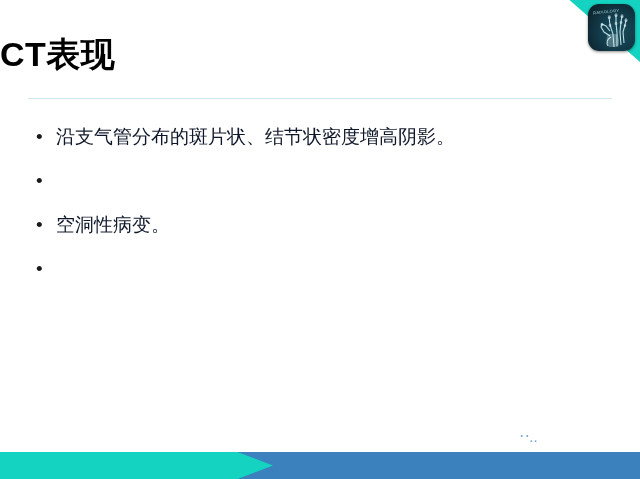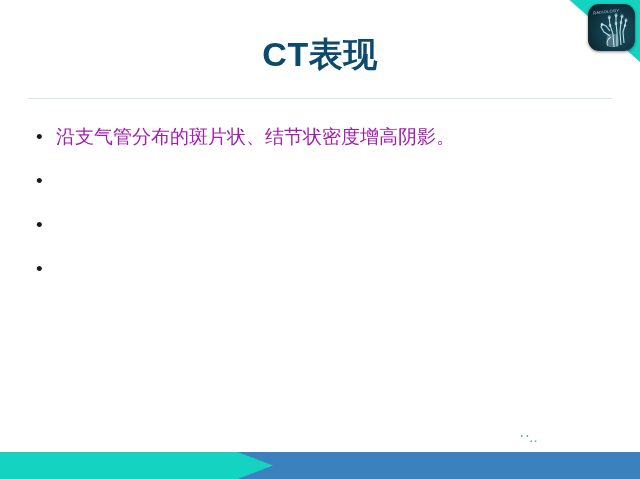--- a/index.html
+++ b/index.html
@@ -58,24 +58,24 @@
     width: 36px;
     height: 38px;
   }
 
   
   .title {
     position: absolute;
     top: 30px;
     left: 0;
     width: 640px;
-    text-align: center;
+    text-align: left;
     font-size: 34px;
     font-weight: bold;
-    color: #0c4a6e;
+    color: #000000;
     letter-spacing: 0.5px;
     line-height: 48px;
   }
 
   
   .divider {
     position: absolute;
     top: 98px;
     left: 28px;
     width: 584px;
@@ -101,21 +101,21 @@
     font-size: 19px;
     line-height: 30px;
     color: #1a1a1a;
     text-align: left;
     padding-left: 4px;
     box-sizing: border-box;
   }
   .bullet-text {
     font-size: 19px;
     line-height: 30px;
-    color: #a21caf;
+    color: #0f172a;
     white-space: nowrap;
     text-align: center;
   }
 
   
   .band-blue {
     position: absolute;
     left: 0;
     bottom: 0;
     width: 640px;
@@ -203,20 +203,21 @@
   <div class="bullets">
     <div class="bullet-row">
       <span class="bullet-dot">•</span>
       <span class="bullet-text">沿支气管分布的斑片状、结节状密度增高阴影。</span>
     </div>
     <div class="bullet-row">
       <span class="bullet-dot">•</span>
     </div>
     <div class="bullet-row">
       <span class="bullet-dot">•</span>
+      <span class="bullet-text">空洞性病变。</span>
     </div>
     <div class="bullet-row">
       <span class="bullet-dot">•</span>
     </div>
   </div>
 
   <div class="band-blue"></div>
   <div class="band-teal"></div>
   <div class="band-topline"></div>
 

